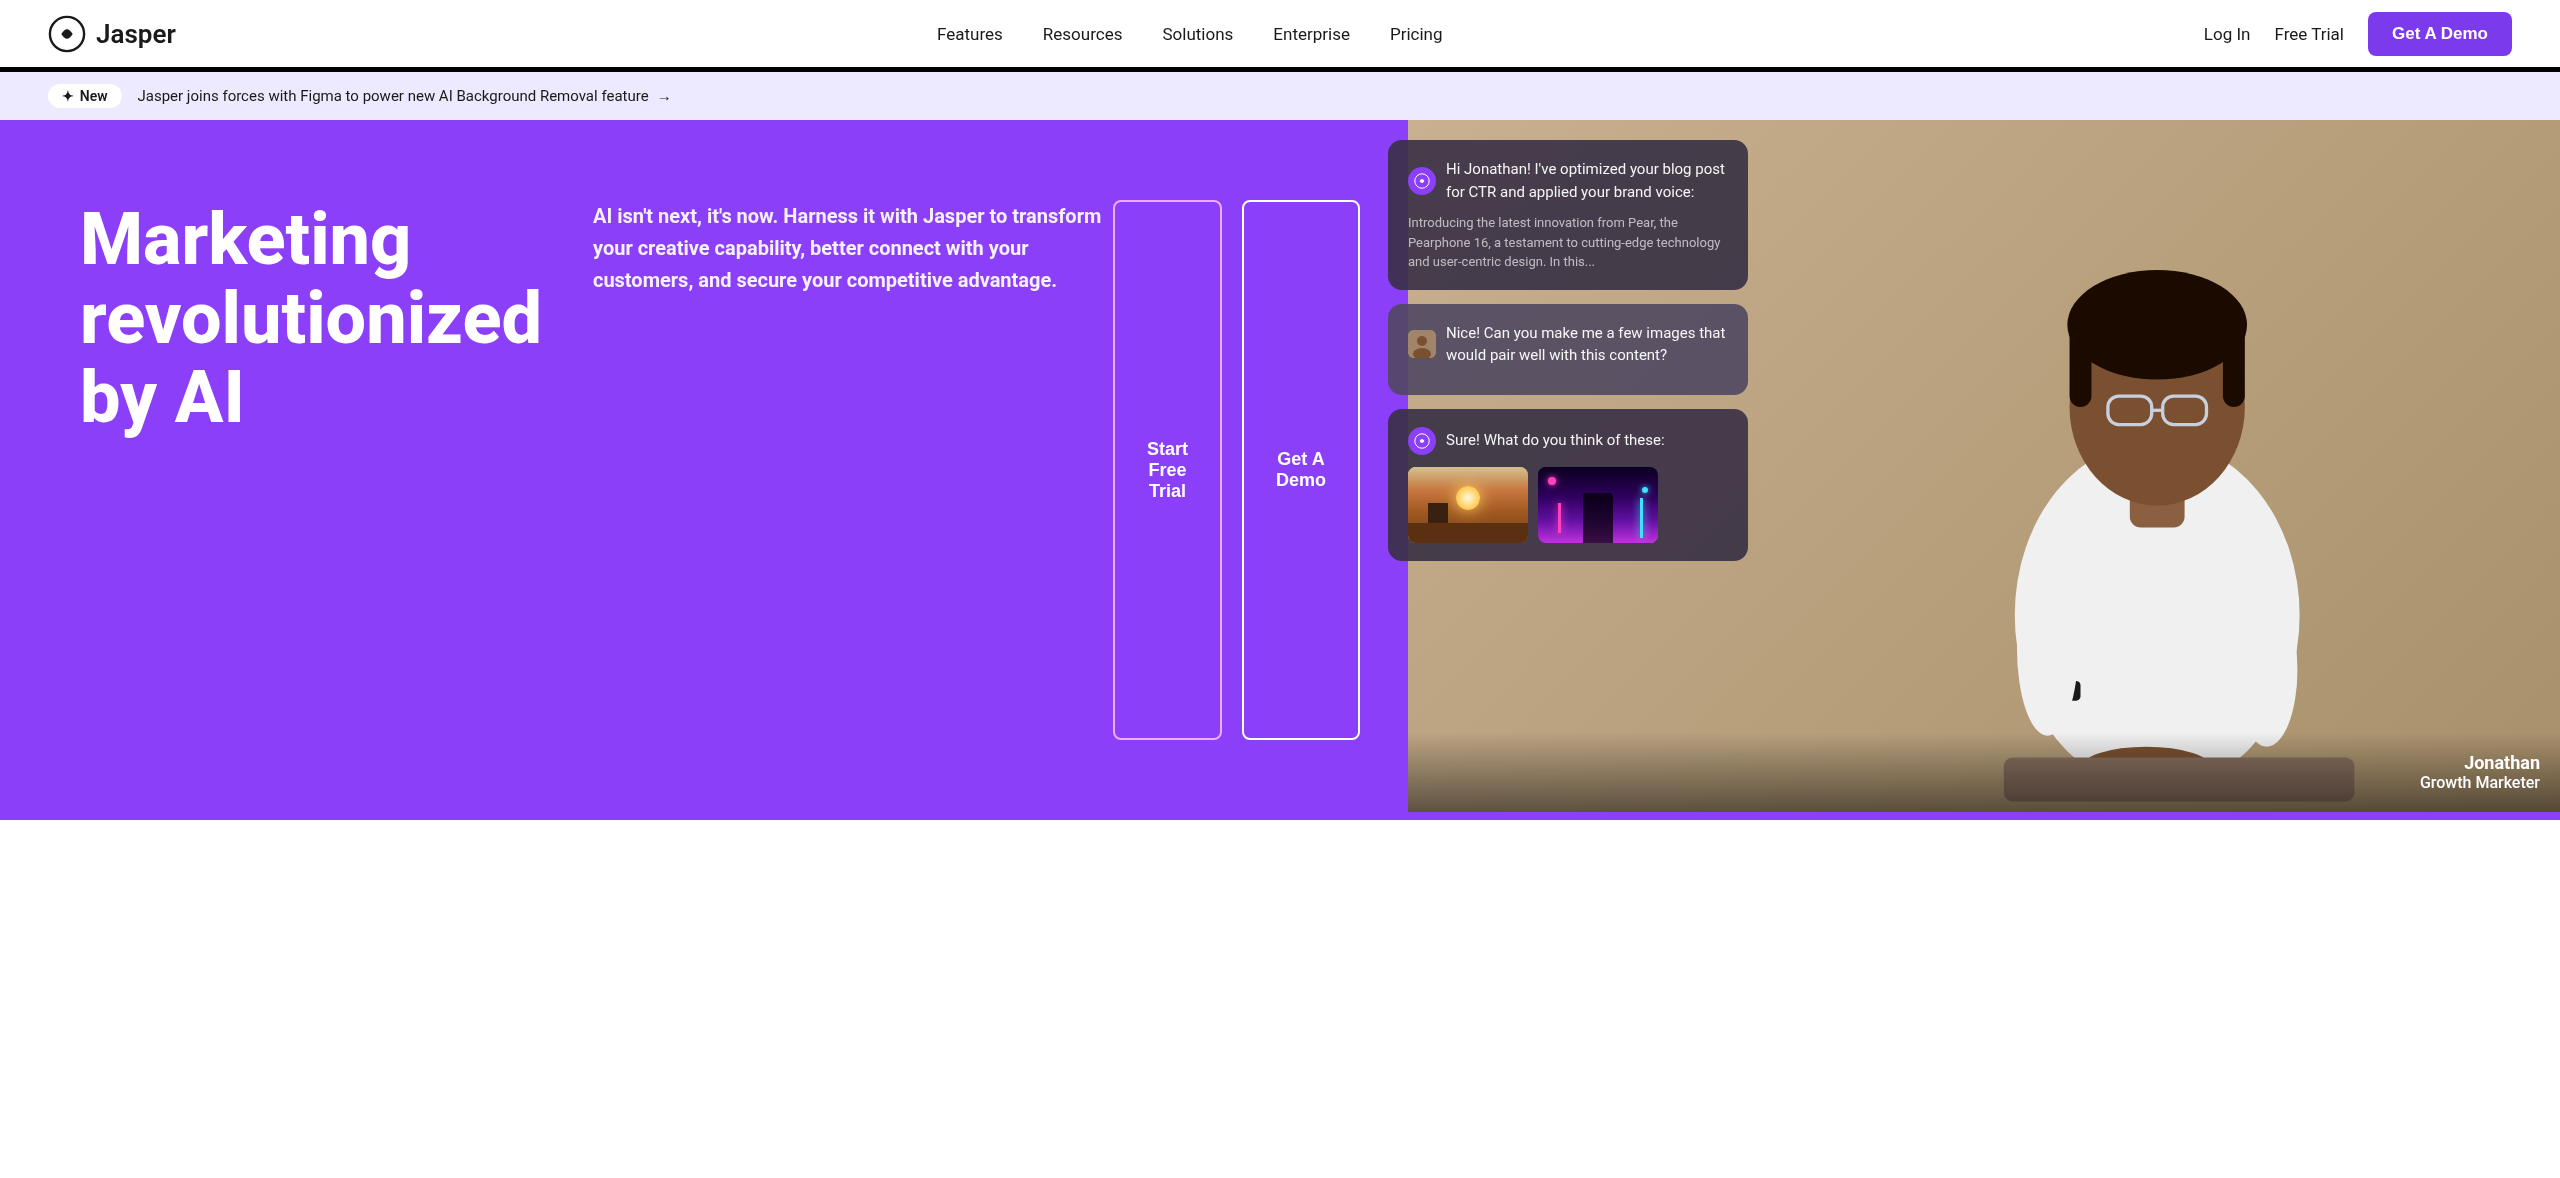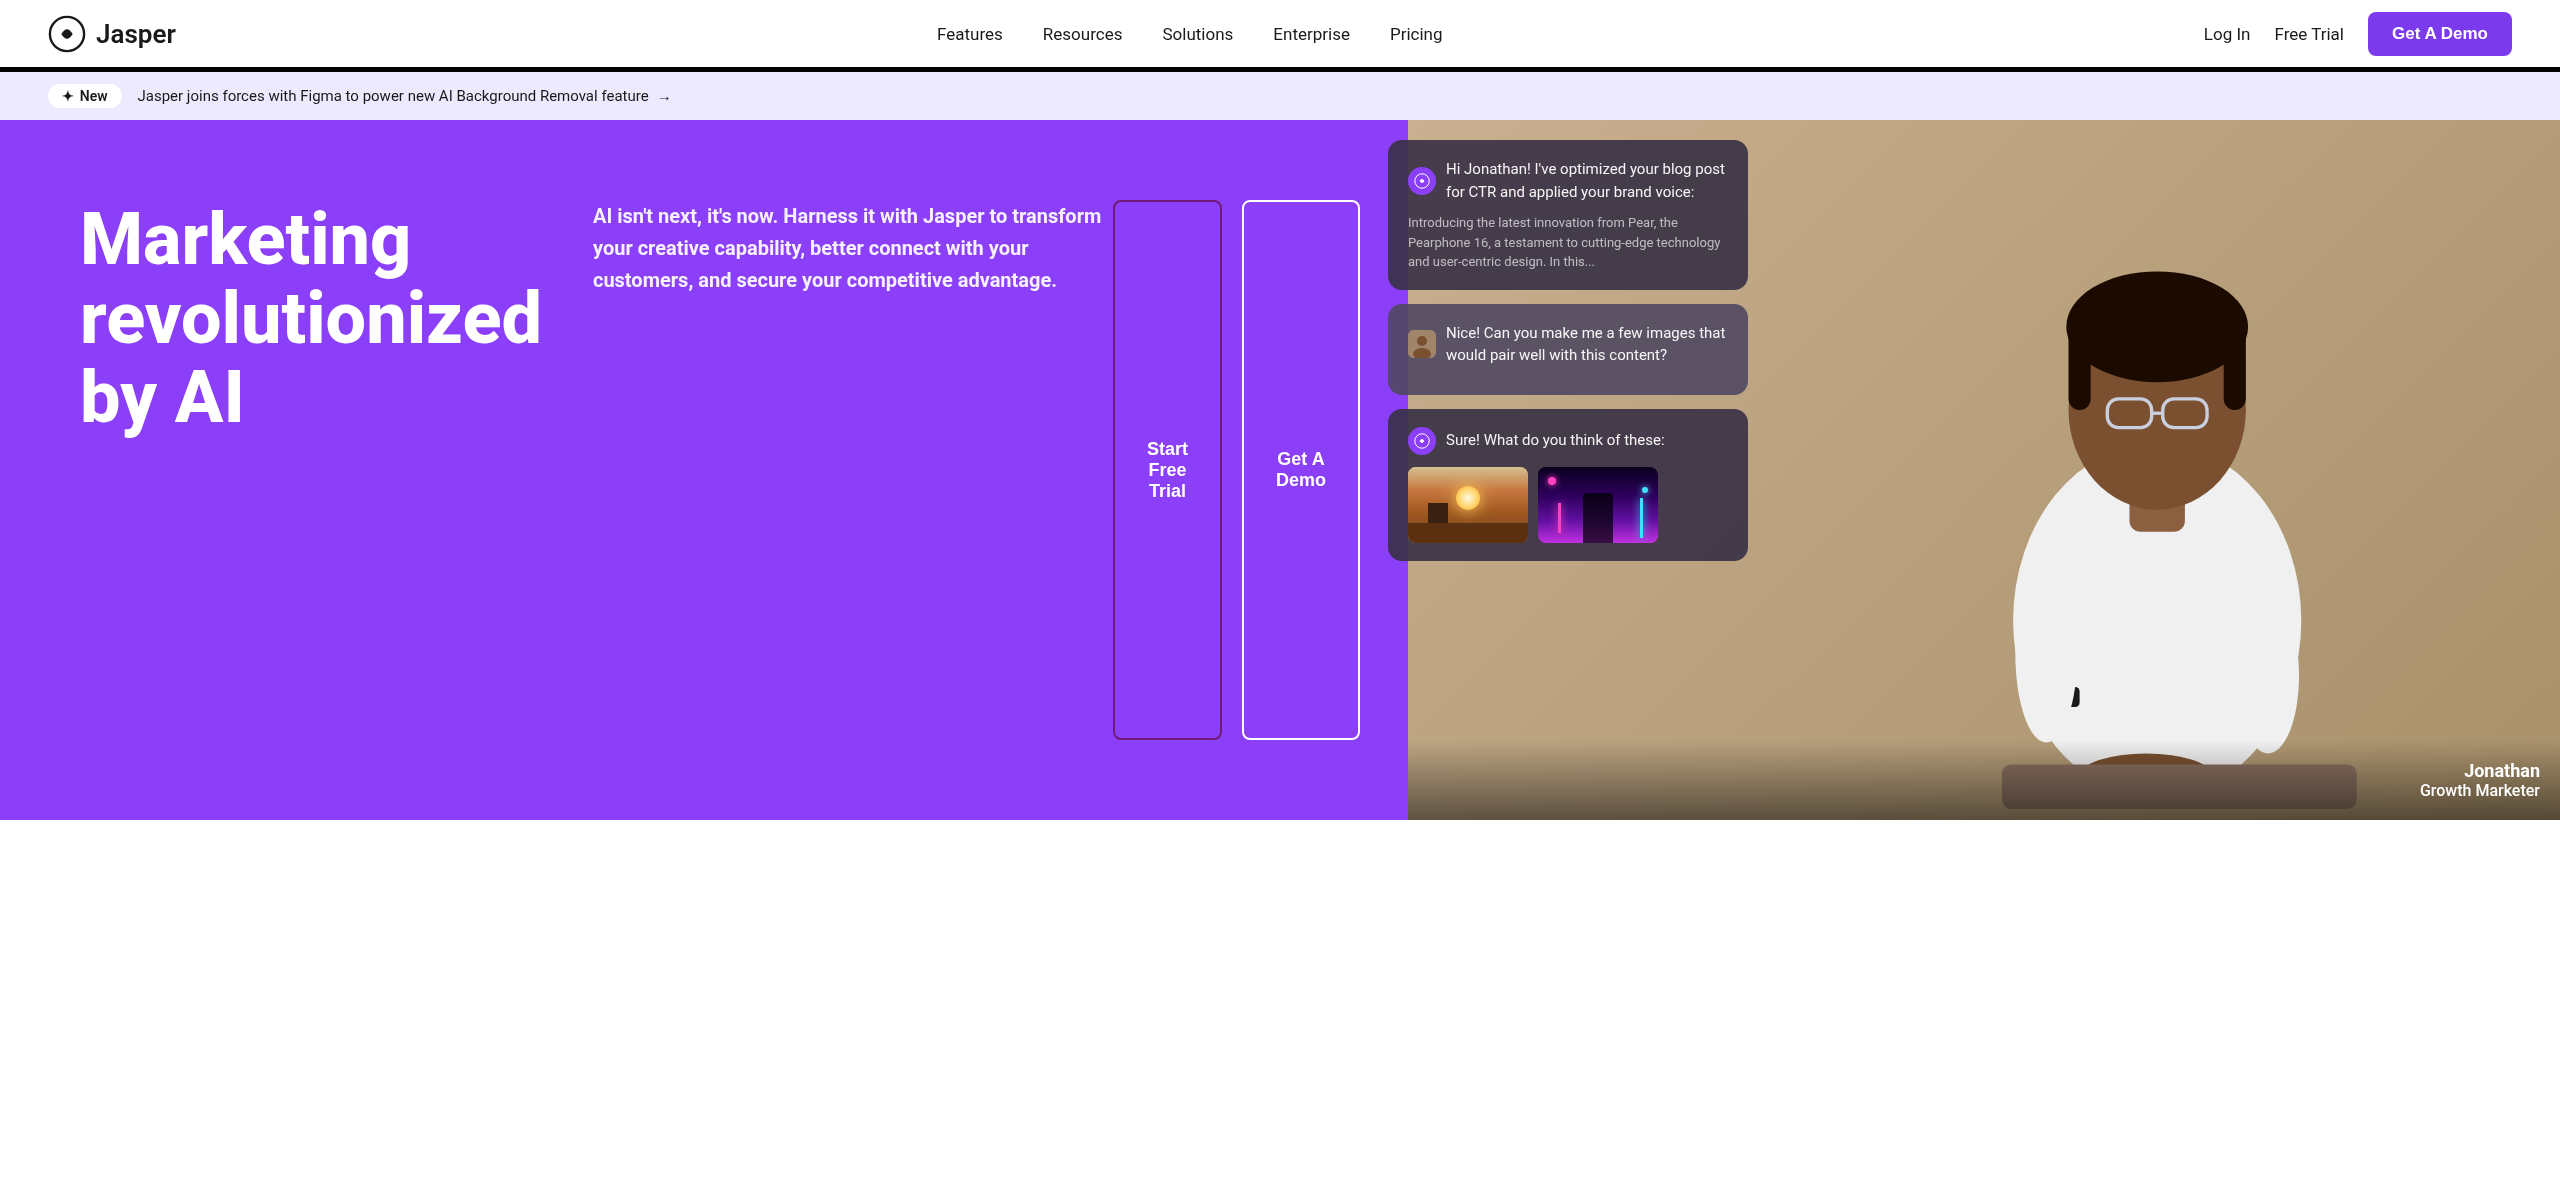--- a/index.html
+++ b/index.html
@@ -129,21 +129,21 @@
       margin-bottom: 44px;
       font-weight: bold;
     }
     .hero-buttons {
       display: flex;
       gap: 20px;
     }
     .btn-start-trial {
       background: transparent;
       color: #fff;
-      border: 2px solid #701a75;
+      border: 2px solid #f0abfc;
       border-radius: 8px;
       padding: 14px 32px;
       font-size: 18px;
       font-weight: 600;
       cursor: pointer;
     }
     .btn-get-demo {
       background: transparent;
       color: #fff;
       border: 2px solid #fff;
@@ -161,21 +161,21 @@
       display: flex;
       align-items: center;
       justify-content: center;
     }
 
     
     .person-photo {
       position: absolute;
       right: 0;
       top: 0;
-      bottom: 0;
+      bottom: 8px;
       width: 100%;
       background: #c8b090;
       overflow: hidden;
     }
 
     .person-name-tag {
       position: absolute;
       bottom: 20px;
       right: 20px;
       color: #fff;

